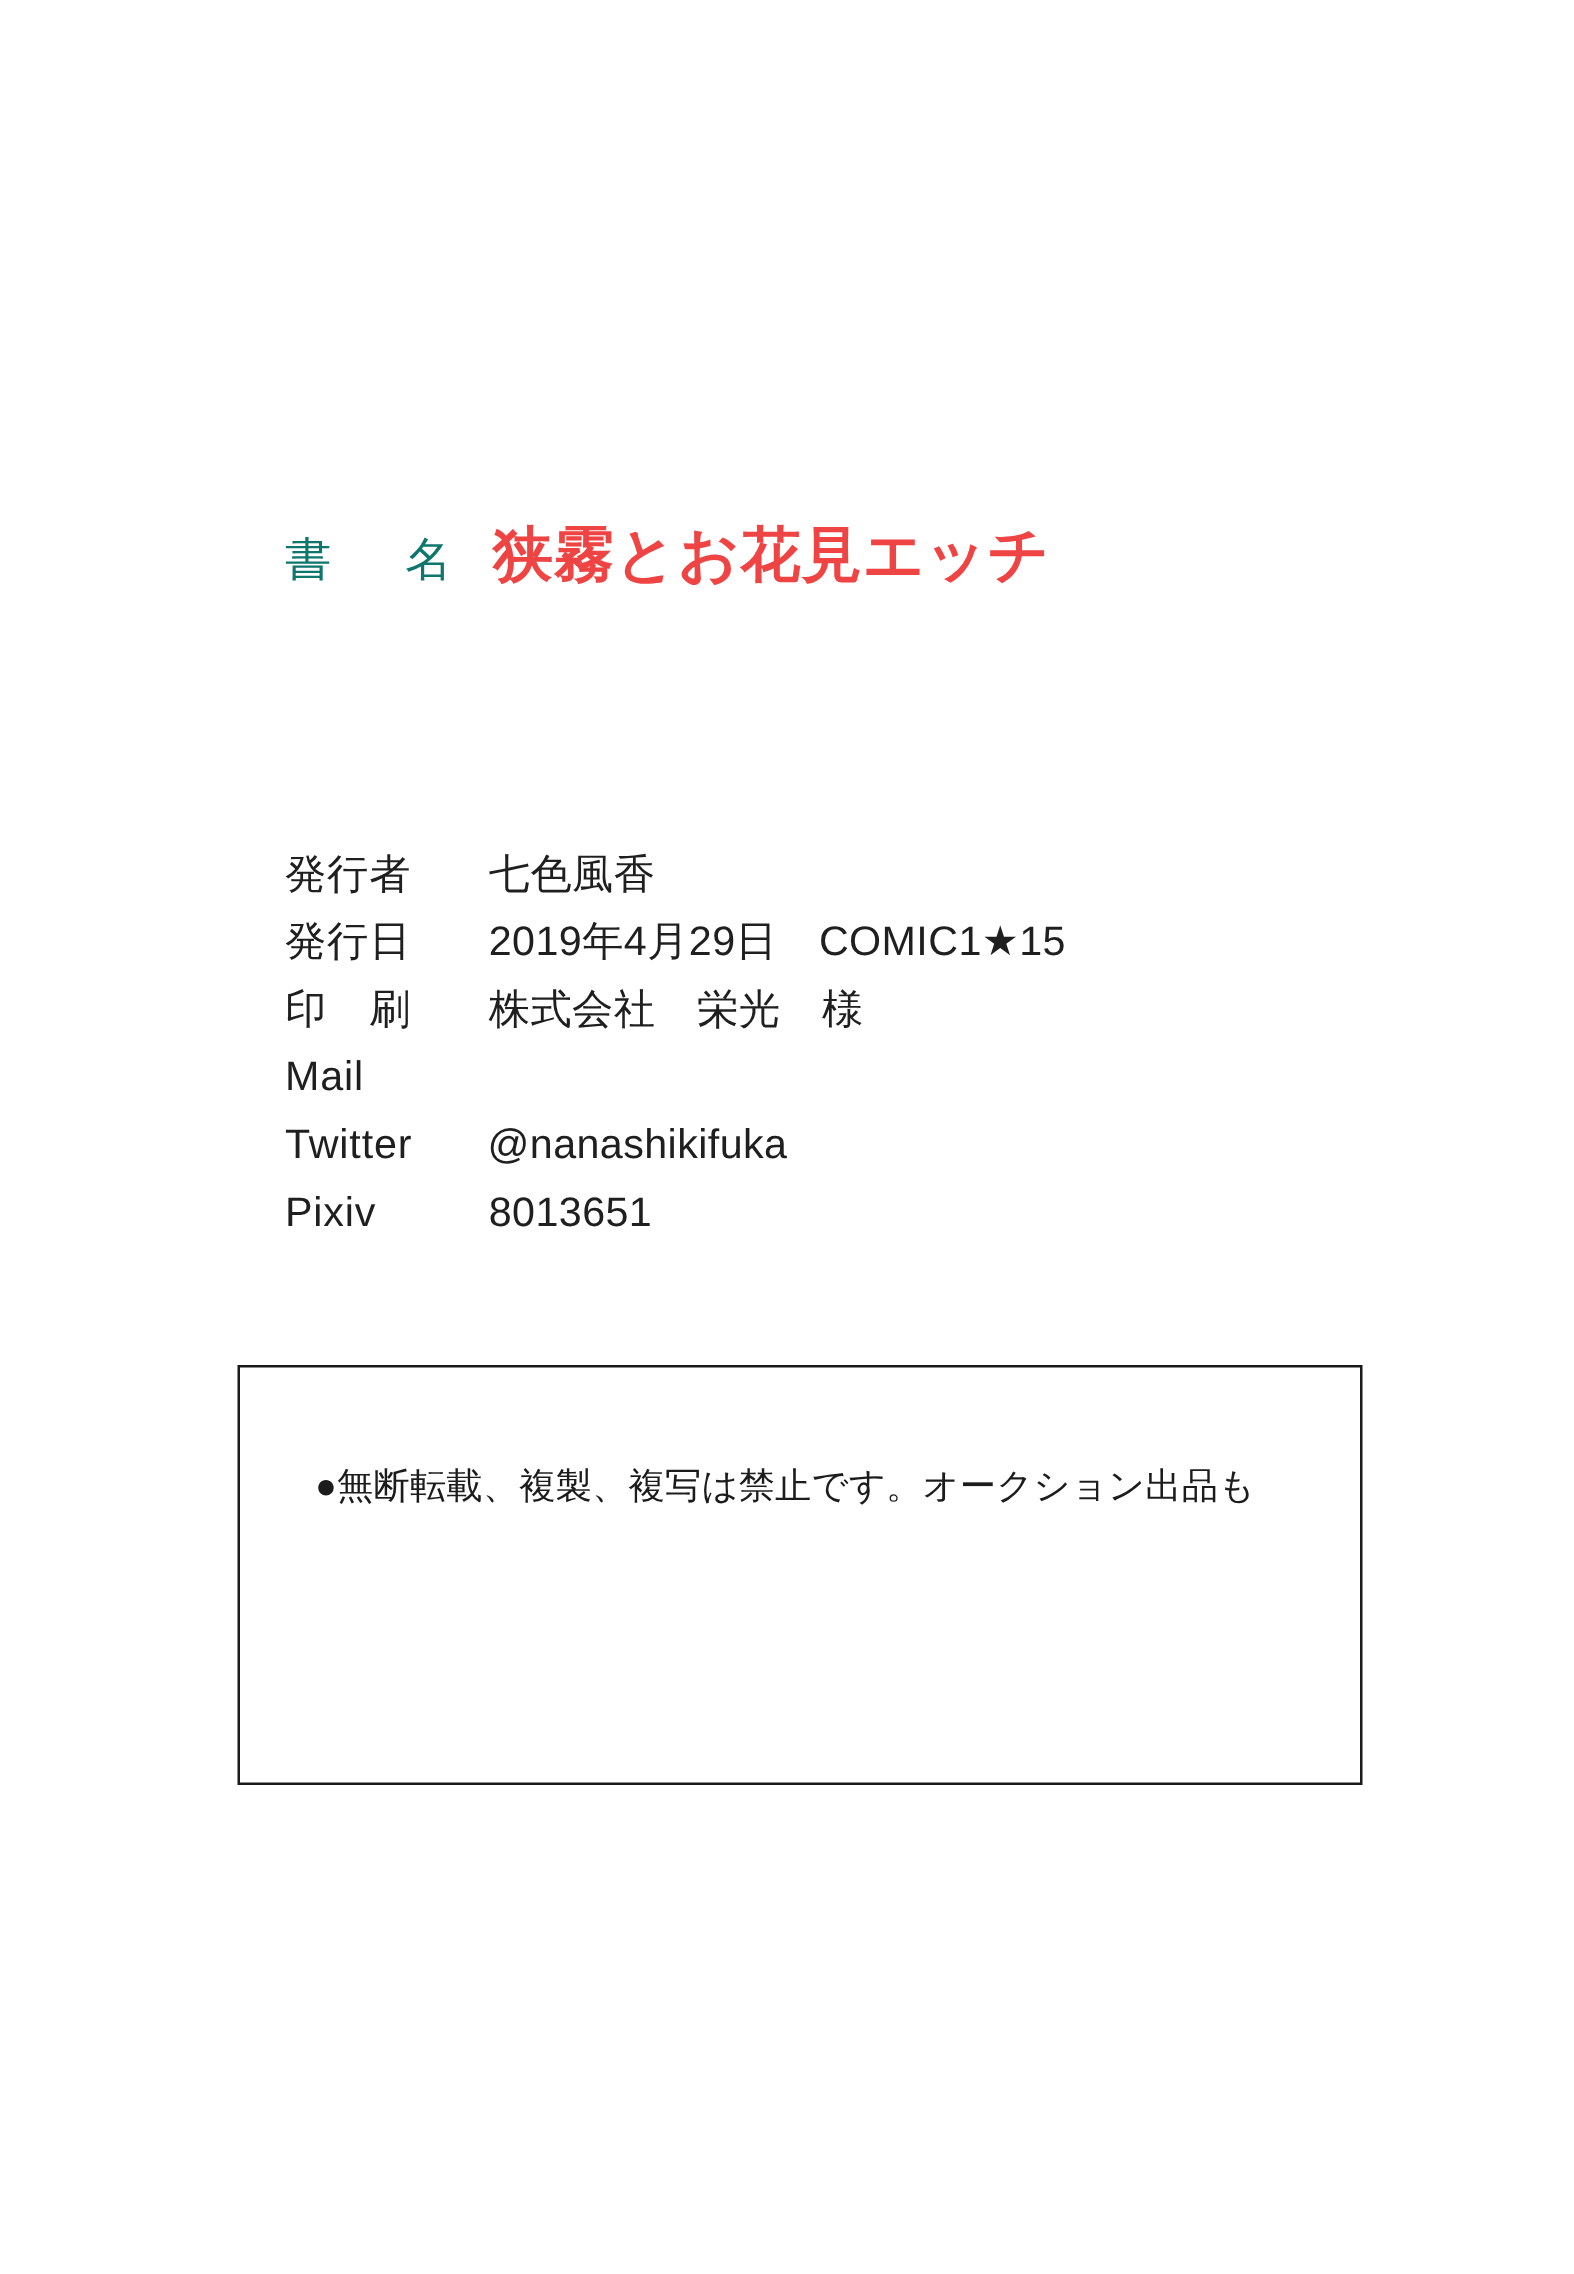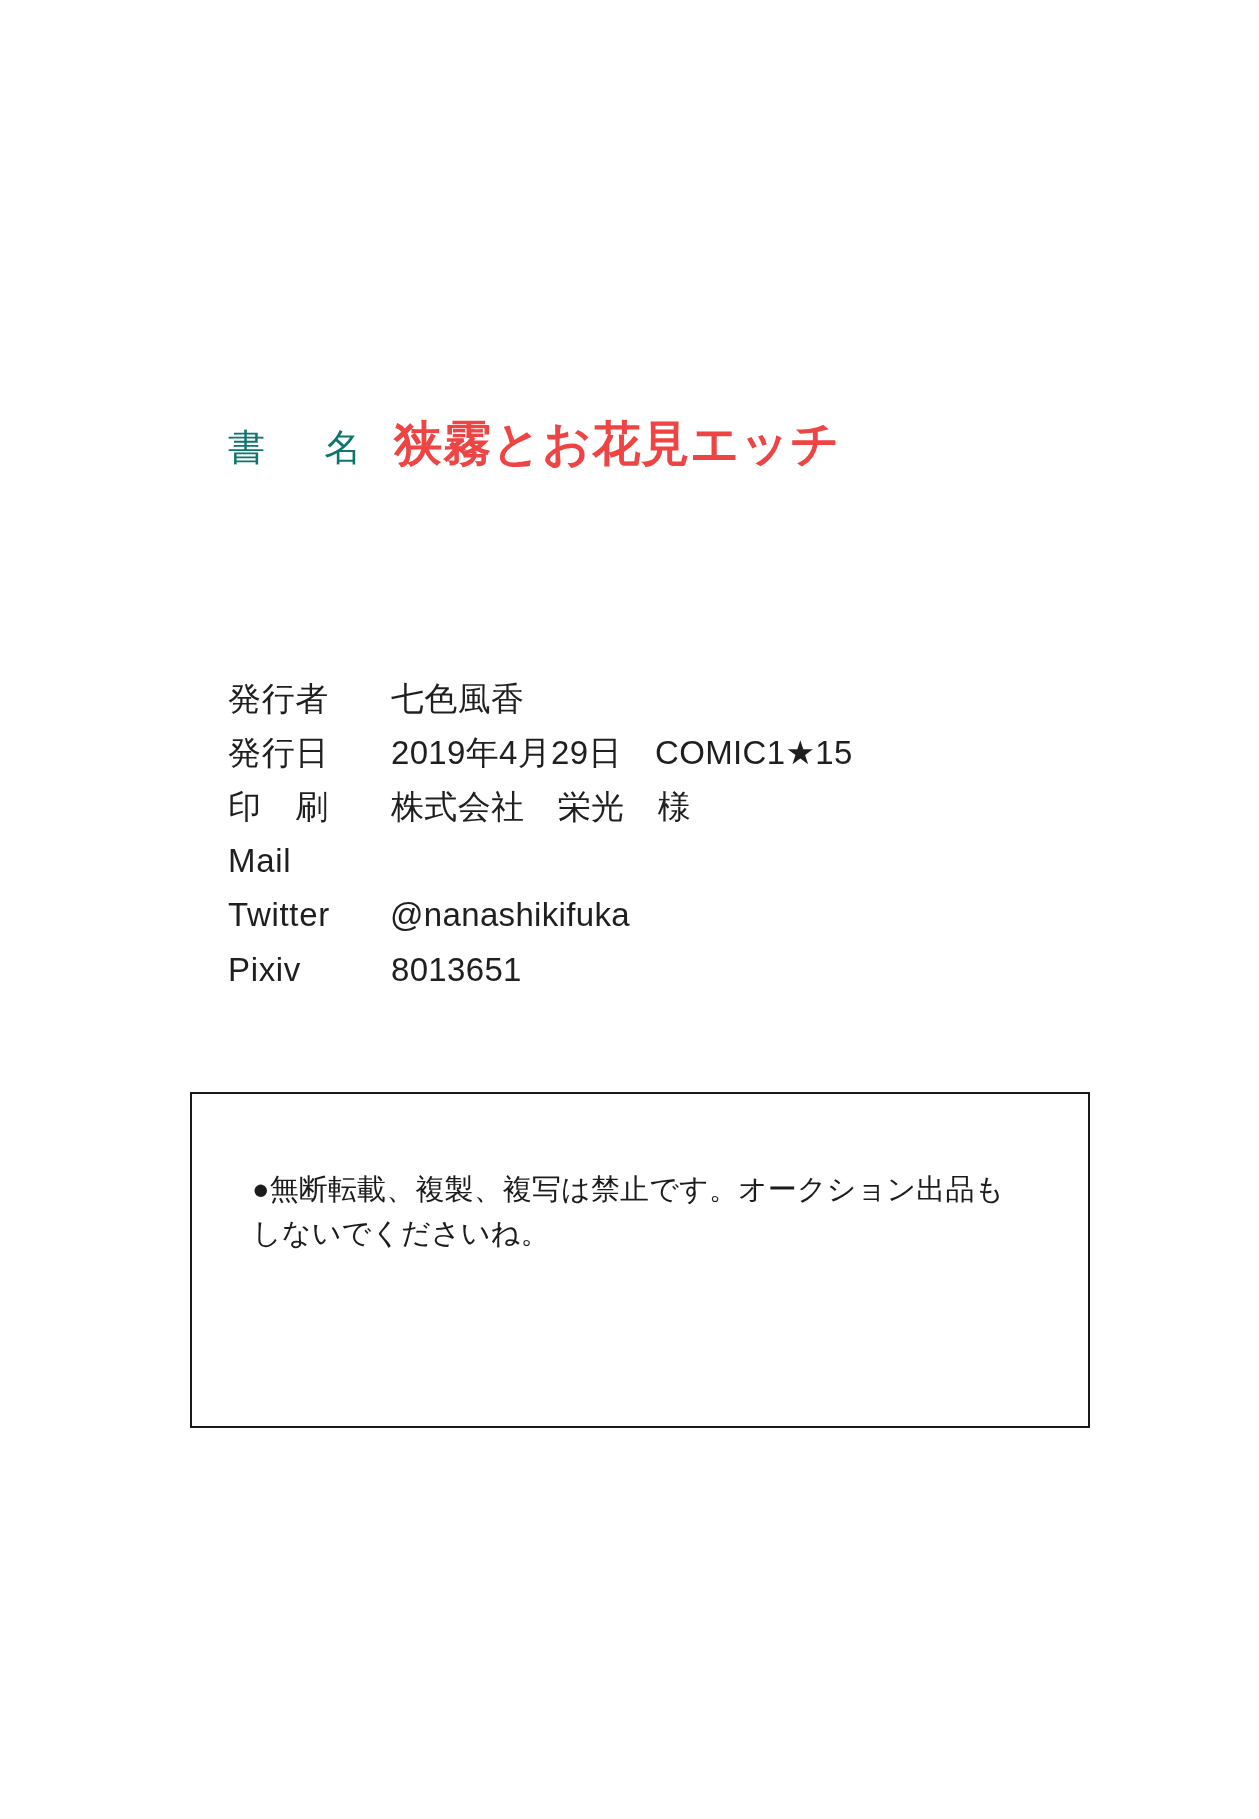--- a/index.html
+++ b/index.html
@@ -137,17 +137,16 @@
     <div class="colo-row">
       <span class="colo-label sp3">Pixiv</span>
       <span class="colo-value indent">8013651</span>
     </div>
 
   </div>
 
   <div class="notice-box">
     <div class="notice-inner">
       <div class="notice-line">●無断転載、複製、複写は禁止です。オークション出品も</div>
-      <div class="notice-line">しないでくださいね。</div>
     </div>
   </div>
 
 </div>
 
 </body></html>

